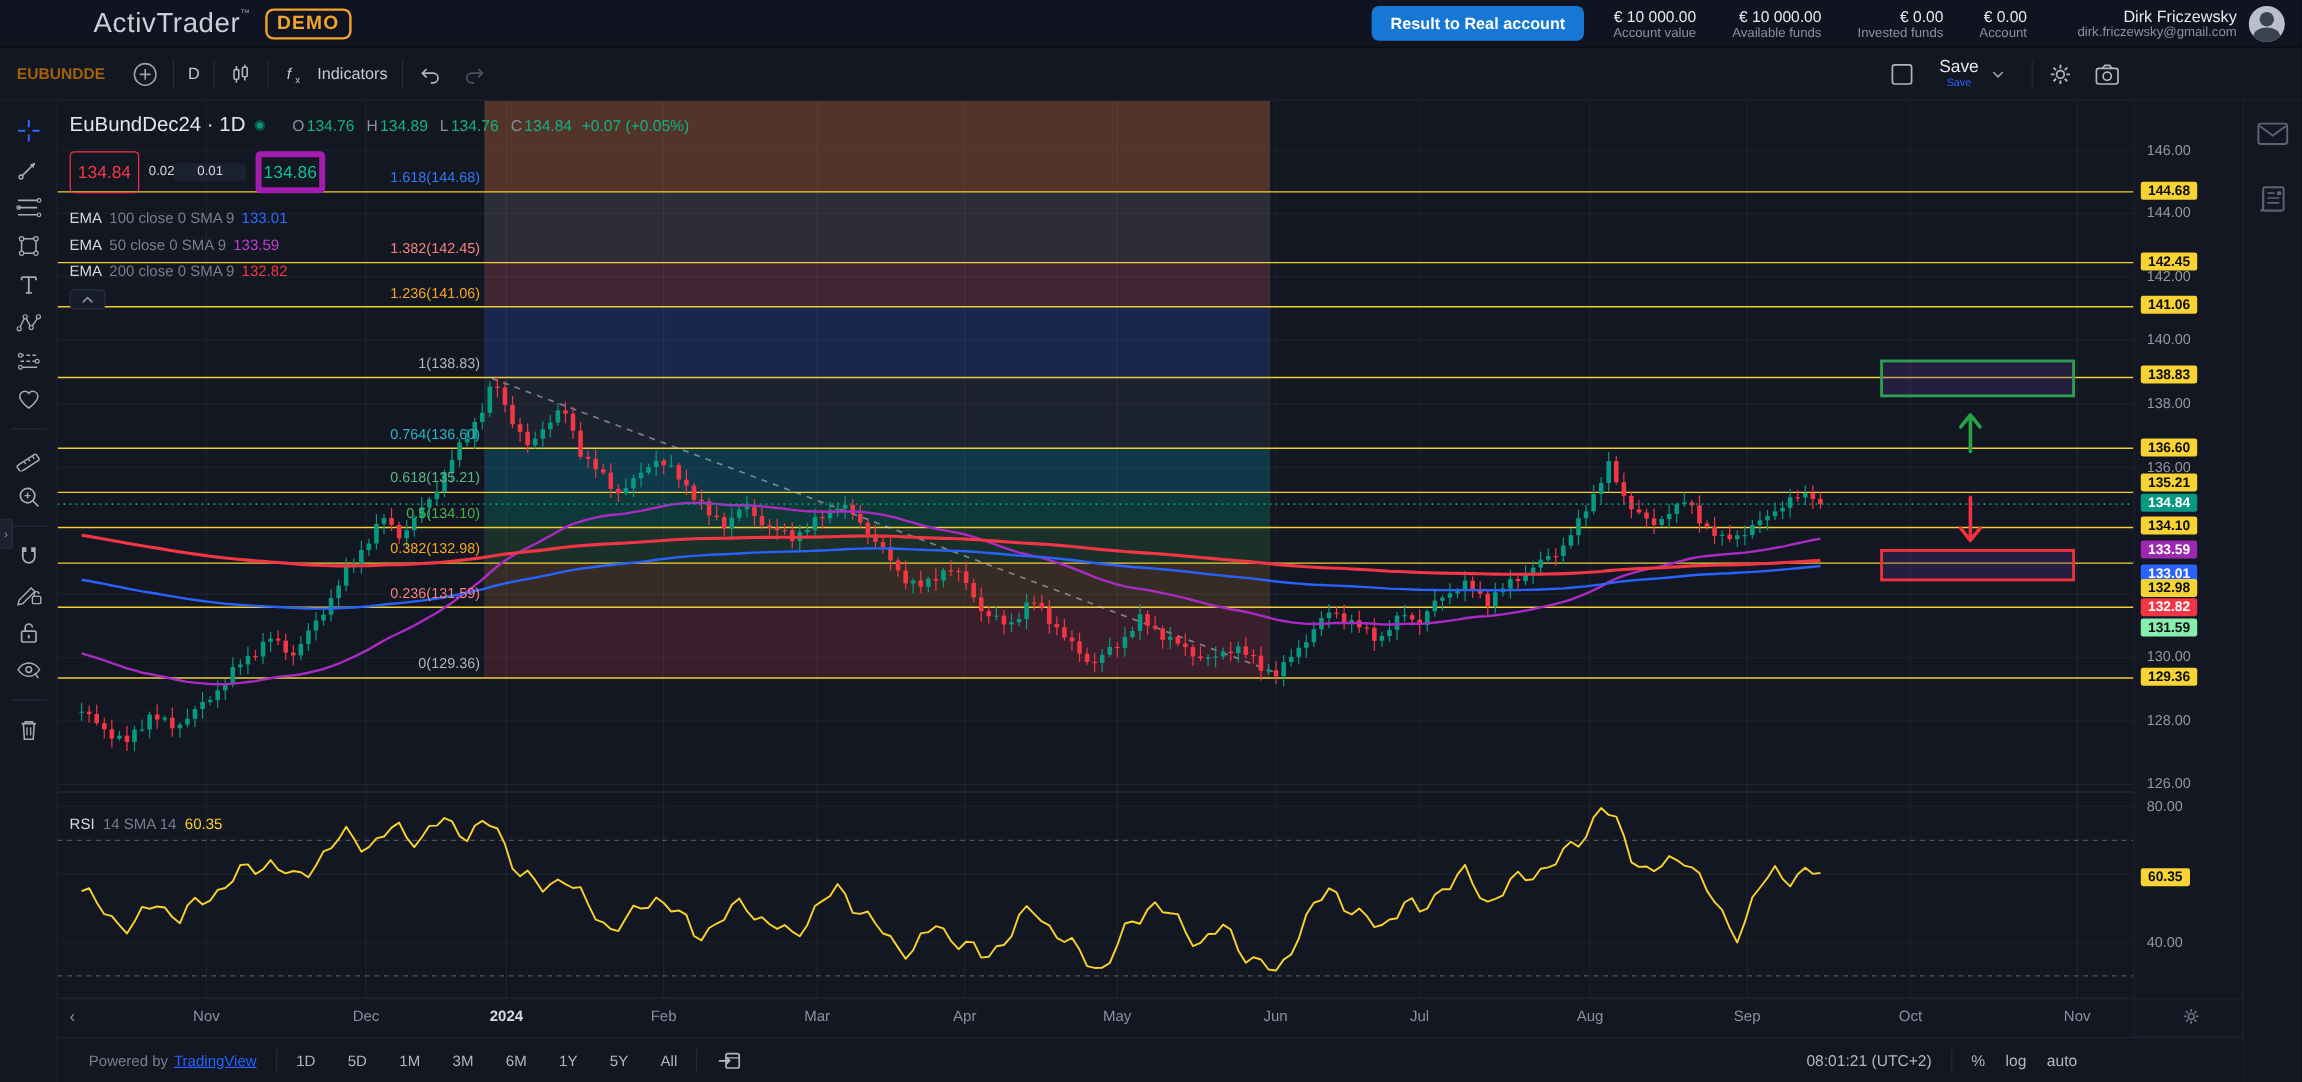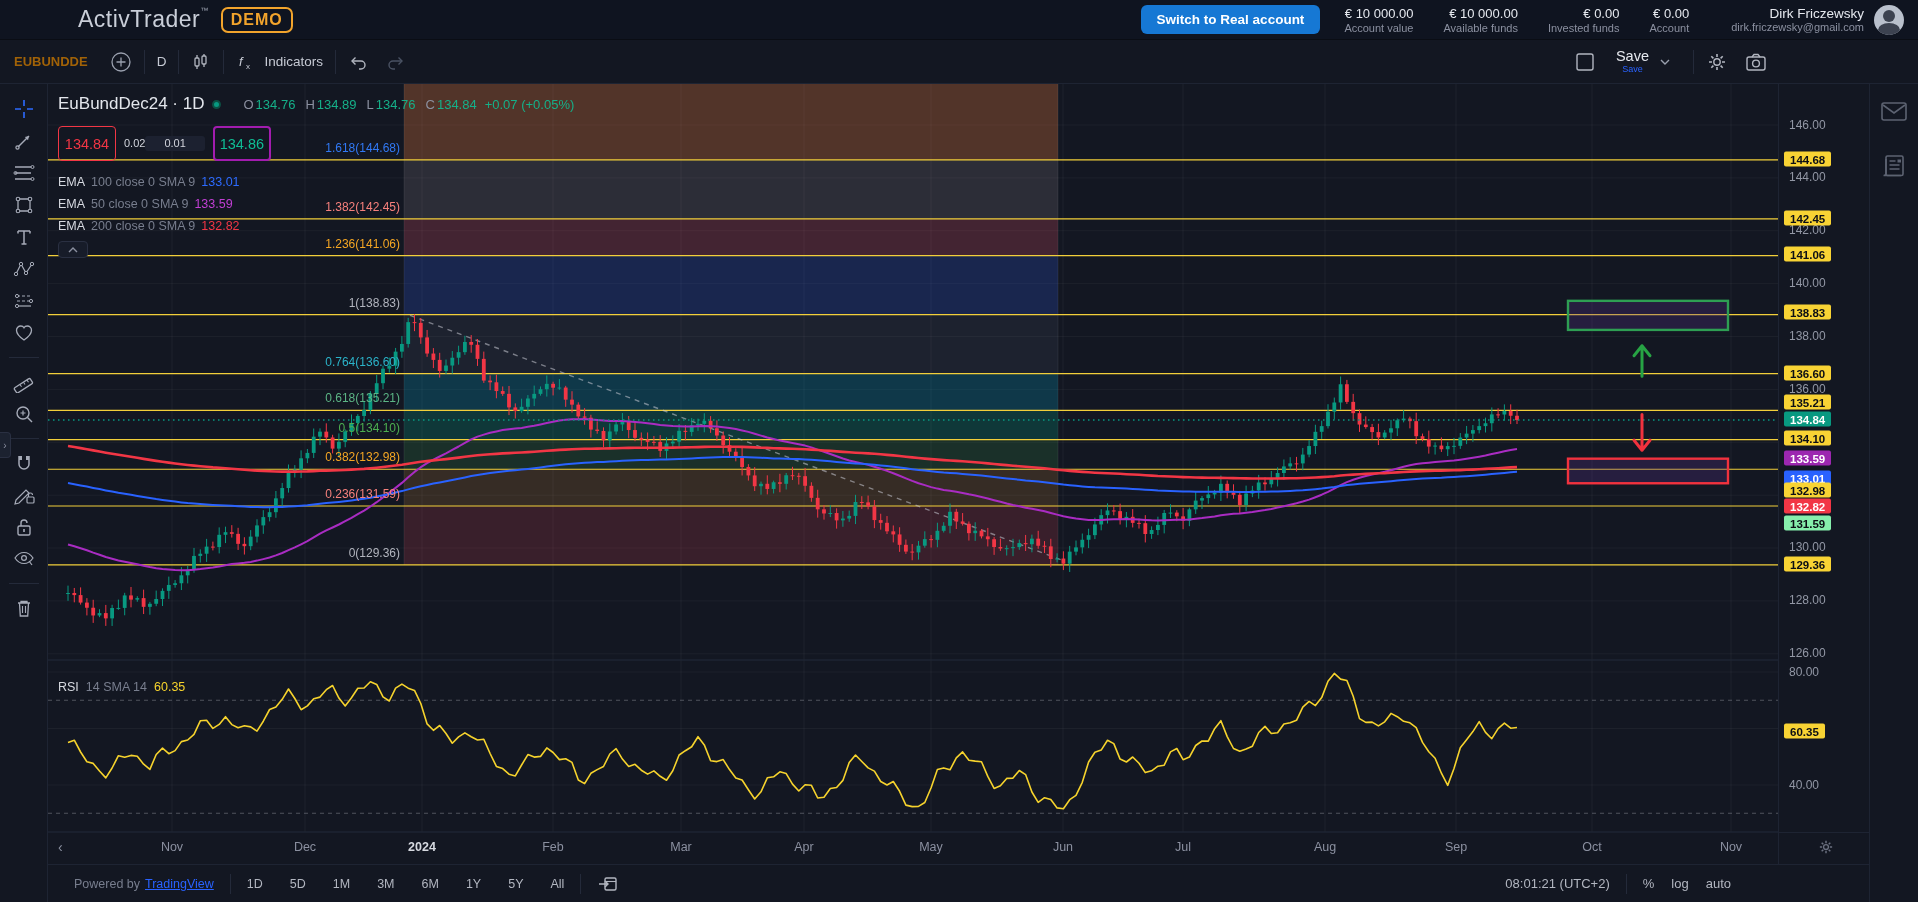--- a/index.html
+++ b/index.html
@@ -57,21 +57,21 @@
   .legend { position:absolute; left:10px; top:10px; }
   .lg-row1 { display:flex; align-items:center; gap:8px; }
   .lg-title { font-size:17px; color:#e3e6ec; }
   .lg-dot { width:9px; height:9px; border-radius:50%; background:#089981; border:2px solid #0c4f43; }
   .ohlc { display:flex; gap:10px; font-size:13px; margin-left:14px; }
   .ohlc .k { color:#8b90a0; } .ohlc .v { color:#15b089; margin-left:2px; } .chg { color:#15b089; font-size:13px; }
   .lg-row2 { display:flex; align-items:center; margin-top:12px; gap:8px; }
   .px-box { width:58px; height:35px; border-radius:4px; display:flex; align-items:center; justify-content:center;
             font-size:14.5px; cursor:pointer; }
   .sell { border:1px solid #f23645; color:#f23645; }
-  .buy  { border:2px solid #a21caf; color:#0fbd94; }
+  .buy  { border:5px solid #a21caf; color:#0fbd94; }
   .spread { display:flex; flex-direction:row; align-items:center; line-height:1.25; font-size:11px; color:#d1d4dc;text-align:right; }
   .spread .chip { background:#1c2130; border-radius:3px; padding:1px 19px; }
   .ind-rows { margin-top:10px; }
   .ind-row { display:flex; gap:6px; font-size:12.5px; height:22px; align-items:center; cursor:pointer; }
   .ind-row .nm { color:#d6d9e0; } .ind-row .pr { color:#787e8e; }
   .collapse-chip { width:30px; height:17px; border:1px solid #2a3042; border-radius:4px; background:#171c29;
                    color:#8b90a0; font-size:10px; display:flex; align-items:center; justify-content:center;
                    margin-top:4px; cursor:pointer; }
   .rsi-legend { position:absolute; left:10px; top:584px; display:flex; gap:7px; font-size:12.5px; align-items:center;margin-top:12px; }
   .rsi-legend .nm { color:#d6d9e0; } .rsi-legend .pr { color:#787e8e; } .rsi-legend .vl { color:#f6d32d; }
@@ -102,21 +102,21 @@
 </head>
 <body>
 
 <div class="app">
 
   <div class="hdr">
     <div>
       <span class="logo"><span>ActivTrader</span><span class="tm">™</span></span>
     </div>
     <span class="demo">DEMO</span>
-    <button class="switch-btn">Switch to Real account</button>
+    <button class="switch-btn">Result to Real account</button>
     <div class="stats">
         <div class="stat">
           <div class="v">€ 10 000.00</div>
           <div class="l">Account value</div>
         </div>
         <div class="stat">
           <div class="v">€ 10 000.00</div>
           <div class="l">Available funds</div>
         </div>
         <div class="stat">

